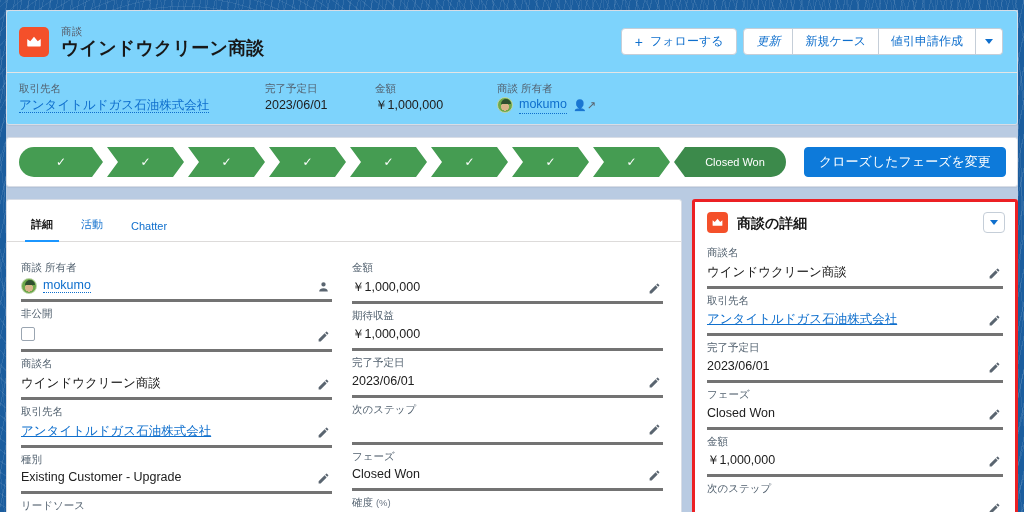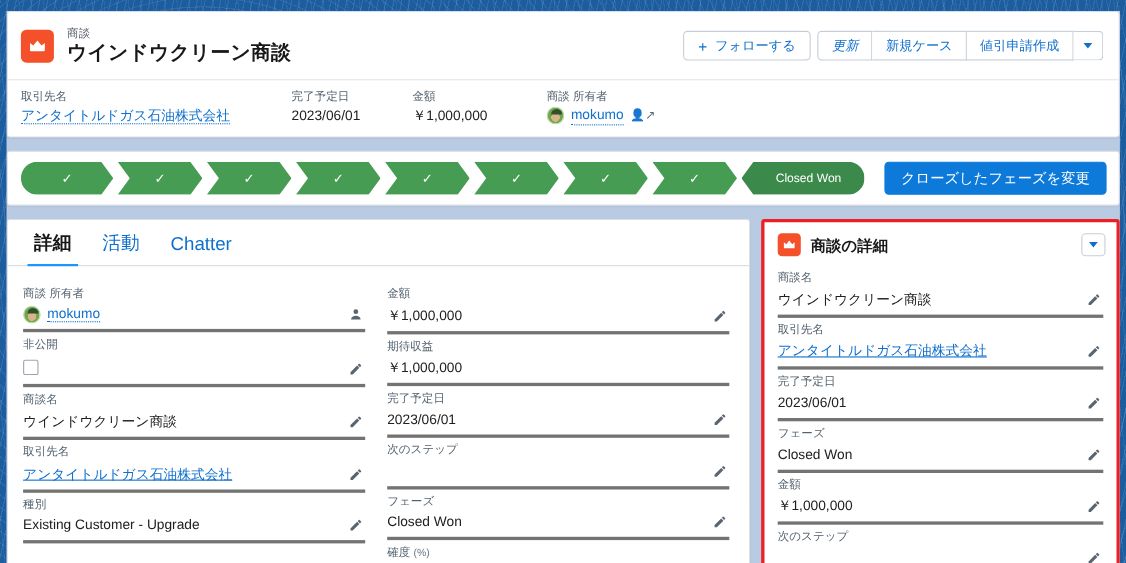--- a/index.html
+++ b/index.html
@@ -27,21 +27,21 @@
     overflow: hidden;
   }
   .pagebg {
     position:absolute; inset:0;
     background:#b9cbe2;
   }
 
   
   .header-card {
     position: absolute; left: 0; top: 0; width: 1012px; height: 115px;
-    background: #ffffff;
+    background: #7dd3fc;
     border: 1px solid #d8dde6;
     border-radius: 3px;
   }
   .hdr-top {
     height: 62px;
     display: flex; align-items: center;
     padding: 0 14px 0 12px;
     border-bottom: 1px solid #e5e5e5;
   }
   .obj-icon {
@@ -145,21 +145,21 @@
     cursor: pointer; white-space: nowrap;
   }
 
   
   .main-card {
     position: absolute; left: 0; top: 189px; width: 676px; height: 330px;
     background: #fff; border: 1px solid #d8dde6; border-radius: 3px;
   }
   .tabs { display: flex; padding: 0 14px; border-bottom: 1px solid #dddbda; height: 42px; align-items: flex-end; }
   .tab {
-    font-size: 17px; color: #0f6fcd; padding: 0 14px 9px 14px; cursor: pointer;
+    font-size: 11px; color: #0f6fcd; padding: 0 14px 9px 14px; cursor: pointer;
     position: relative;
   }
   .tab:first-child { padding-left: 10px; }
   .tab.active { color: #181818; font-weight: bold; }
   .tab.active::after {
     content: ""; position: absolute; left: 4px; right: 8px; bottom: -1px; height: 2px; background: #1b96ff;
   }
 
   .cols { display: flex; padding: 14px 14px 0 14px; gap: 20px; }
   .col { width: 311px; }
@@ -365,20 +365,21 @@
           <div class="f-label">種別</div>
           <div class="f-val">Existing Customer - Upgrade</div>
           <span class="pencil">
             <svg width="13" height="13" viewBox="0 0 24 24">
                 <path d="M3 17.25V21h3.75L17.8 9.94l-3.75-3.75L3 17.25zM20.7 7.04a1 1 0 0 0 0-1.41l-2.34-2.34a1 1 0 0 0-1.41 0l-1.83 1.83 3.75 3.75 1.83-1.83z" fill="#5a6570"></path>
               </svg>
           </span>
         </div>
 
         <div class="field">
+          <div class="f-label">リードソース</div>
           <div class="f-val"></div>
           <span class="pencil">
             <svg width="13" height="13" viewBox="0 0 24 24">
                 <path d="M3 17.25V21h3.75L17.8 9.94l-3.75-3.75L3 17.25zM20.7 7.04a1 1 0 0 0 0-1.41l-2.34-2.34a1 1 0 0 0-1.41 0l-1.83 1.83 3.75 3.75 1.83-1.83z" fill="#5a6570"></path>
               </svg>
           </span>
         </div>
       </div>
 
       <div class="col">

